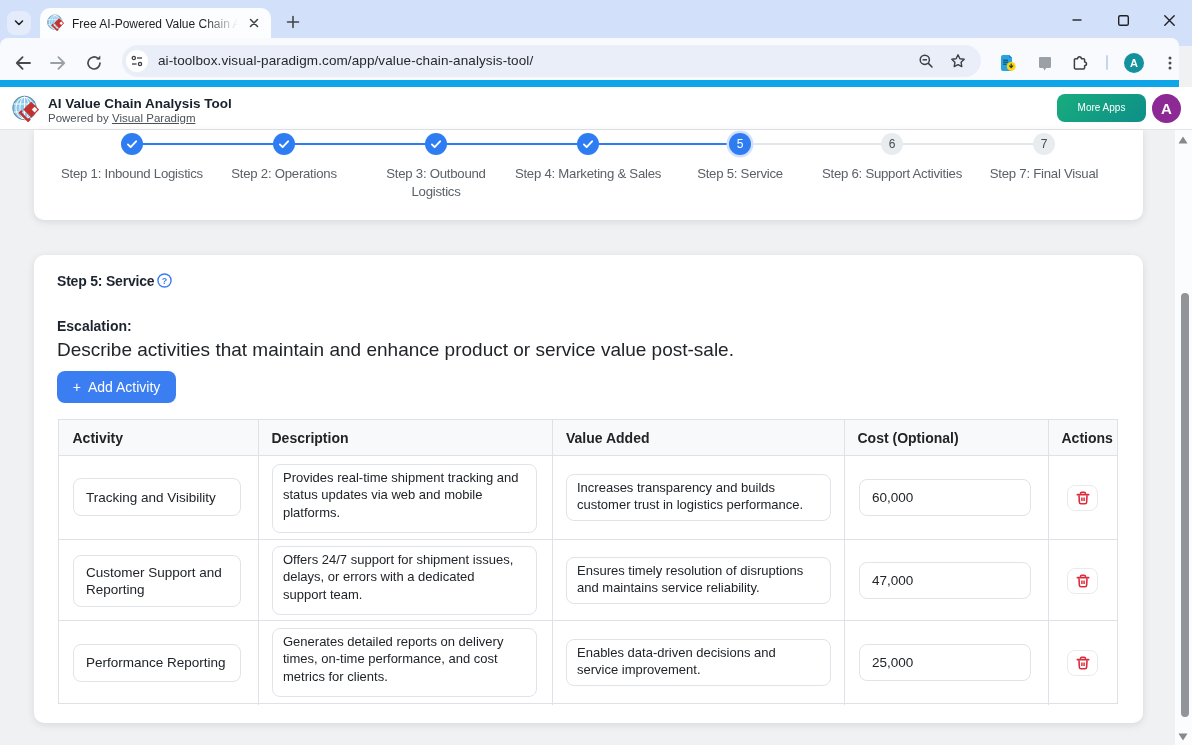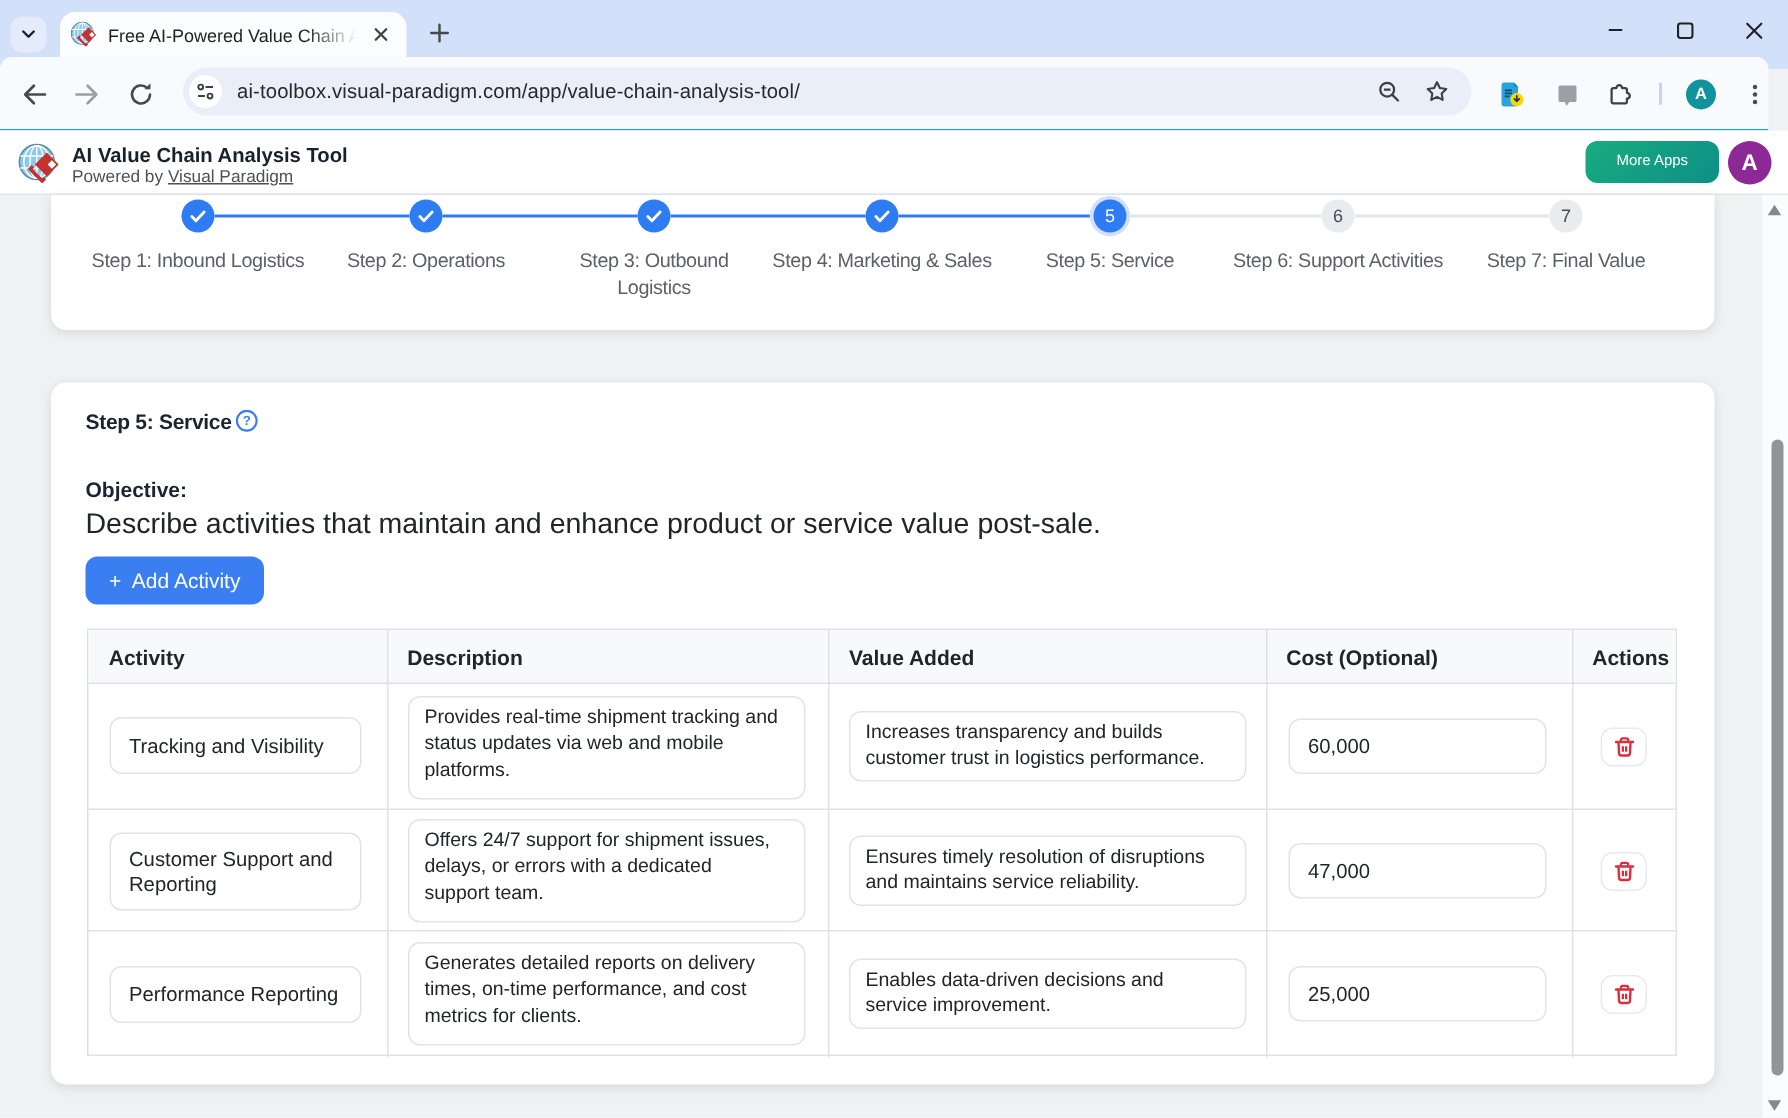--- a/index.html
+++ b/index.html
@@ -9,21 +9,21 @@
 .abs { position:absolute; }
 
 
 #tabstrip { position:absolute; left:0; top:0; width:1192px; height:46px; background:#d3e0fa; }
 #chevbtn { position:absolute; left:7px; top:11px; width:24px; height:24px; border-radius:8px; background:#e4ebfb; }
 #tab { position:absolute; left:40px; top:8px; width:231px; height:30px; background:#fcfdff; border-radius:10px 10px 0 0; }
 #tabtitle { position:absolute; left:32px; top:8px; width:172px; height:16px; font-size:12px; line-height:16px; color:#1e2124; white-space:nowrap; overflow:hidden; }
 #tabfade { position:absolute; left:164px; top:8px; width:40px; height:16px; background:linear-gradient(90deg, rgba(252,253,255,0), #fcfdff 85%); }
 
 
-#toolbar { position:absolute; left:0; top:38px; width:1179px; height:49px; background:#f8fafd; border-bottom:1px solid #0ea5e9; border-radius:8px 8px 0 0; }
+#toolbar { position:absolute; left:0; top:38px; width:1179px; height:49px; background:#f8fafd; border-bottom:7px solid #0ea5e9; border-radius:8px 8px 0 0; }
 #pill { position:absolute; left:122px; top:7px; width:859px; height:32px; border-radius:16px; background:#e9eef9; }
 #tunecirc { position:absolute; left:4px; top:5px; width:22px; height:22px; border-radius:50%; background:#fff; }
 #urltext { position:absolute; left:36px; top:8px; font-size:13.5px; line-height:16px; color:#26282c; letter-spacing:0.1px; }
 
 
 #appheader { position:absolute; left:0; top:87px; width:1192px; height:43px; background:#fff; border-bottom:1px solid #e3e5e8; }
 #apptitle { position:absolute; left:48px; top:9px; font-size:13.5px; font-weight:bold; color:#17212b; }
 #appsub { position:absolute; left:48px; top:25px; font-size:11.5px; color:#4c5258; }
 #appsub a { color:#4c5258; text-decoration:underline; }
 #moreapps { position:absolute; left:1057px; top:7px; width:89px; height:28px; border-radius:8px; background:linear-gradient(135deg,#18ac7e,#0e8f88); color:#fff; font-size:10px; text-align:center; line-height:28px; }
@@ -234,29 +234,29 @@
         </div>
       <div class="scircle todo" style="left:999px">
           <span class="snum">7</span>
         </div>
       <div class="slabel" style="left:13px">Step 1: Inbound Logistics</div>
       <div class="slabel" style="left:165px">Step 2: Operations</div>
       <div class="slabel" style="left:317px">Step 3: Outbound<br>Logistics</div>
       <div class="slabel" style="left:469px">Step 4: Marketing &amp; Sales</div>
       <div class="slabel" style="left:621px">Step 5: Service</div>
       <div class="slabel" style="left:773px">Step 6: Support Activities</div>
-      <div class="slabel" style="left:925px">Step 7: Final Value</div>
+      <div class="slabel" style="left:925px">Step 7: Final Visual</div>
     </div>
     <div class="card" id="card2">
       <div id="h5">Step 5: Service</div>
       <svg class="abs" style="left:123px;top:17.5px" width="15" height="15" viewBox="0 0 16 16">
           <circle cx="8" cy="8" r="7" stroke="#3b7ef2" stroke-width="1.5" fill="none"></circle>
           <text x="8" y="11.3" font-size="9.5" font-weight="bold" fill="#3b7ef2" text-anchor="middle" font-family="Liberation Sans">?</text>
         </svg>
-      <div id="objt">Objective:</div>
+      <div id="objt">Escalation:</div>
       <div id="objd">Describe activities that maintain and enhance product or service value post-sale.</div>
       <div id="addbtn">+&nbsp; Add Activity</div>
       <div id="tbl">
         <div class="tr" id="thead">
           <div class="th c1">Activity</div>
             <div class="th c2">Description</div>
             <div class="th c3">Value Added</div>
             <div class="th c4">Cost (Optional)</div>
             <div class="th c5">Actions</div>
         </div>

